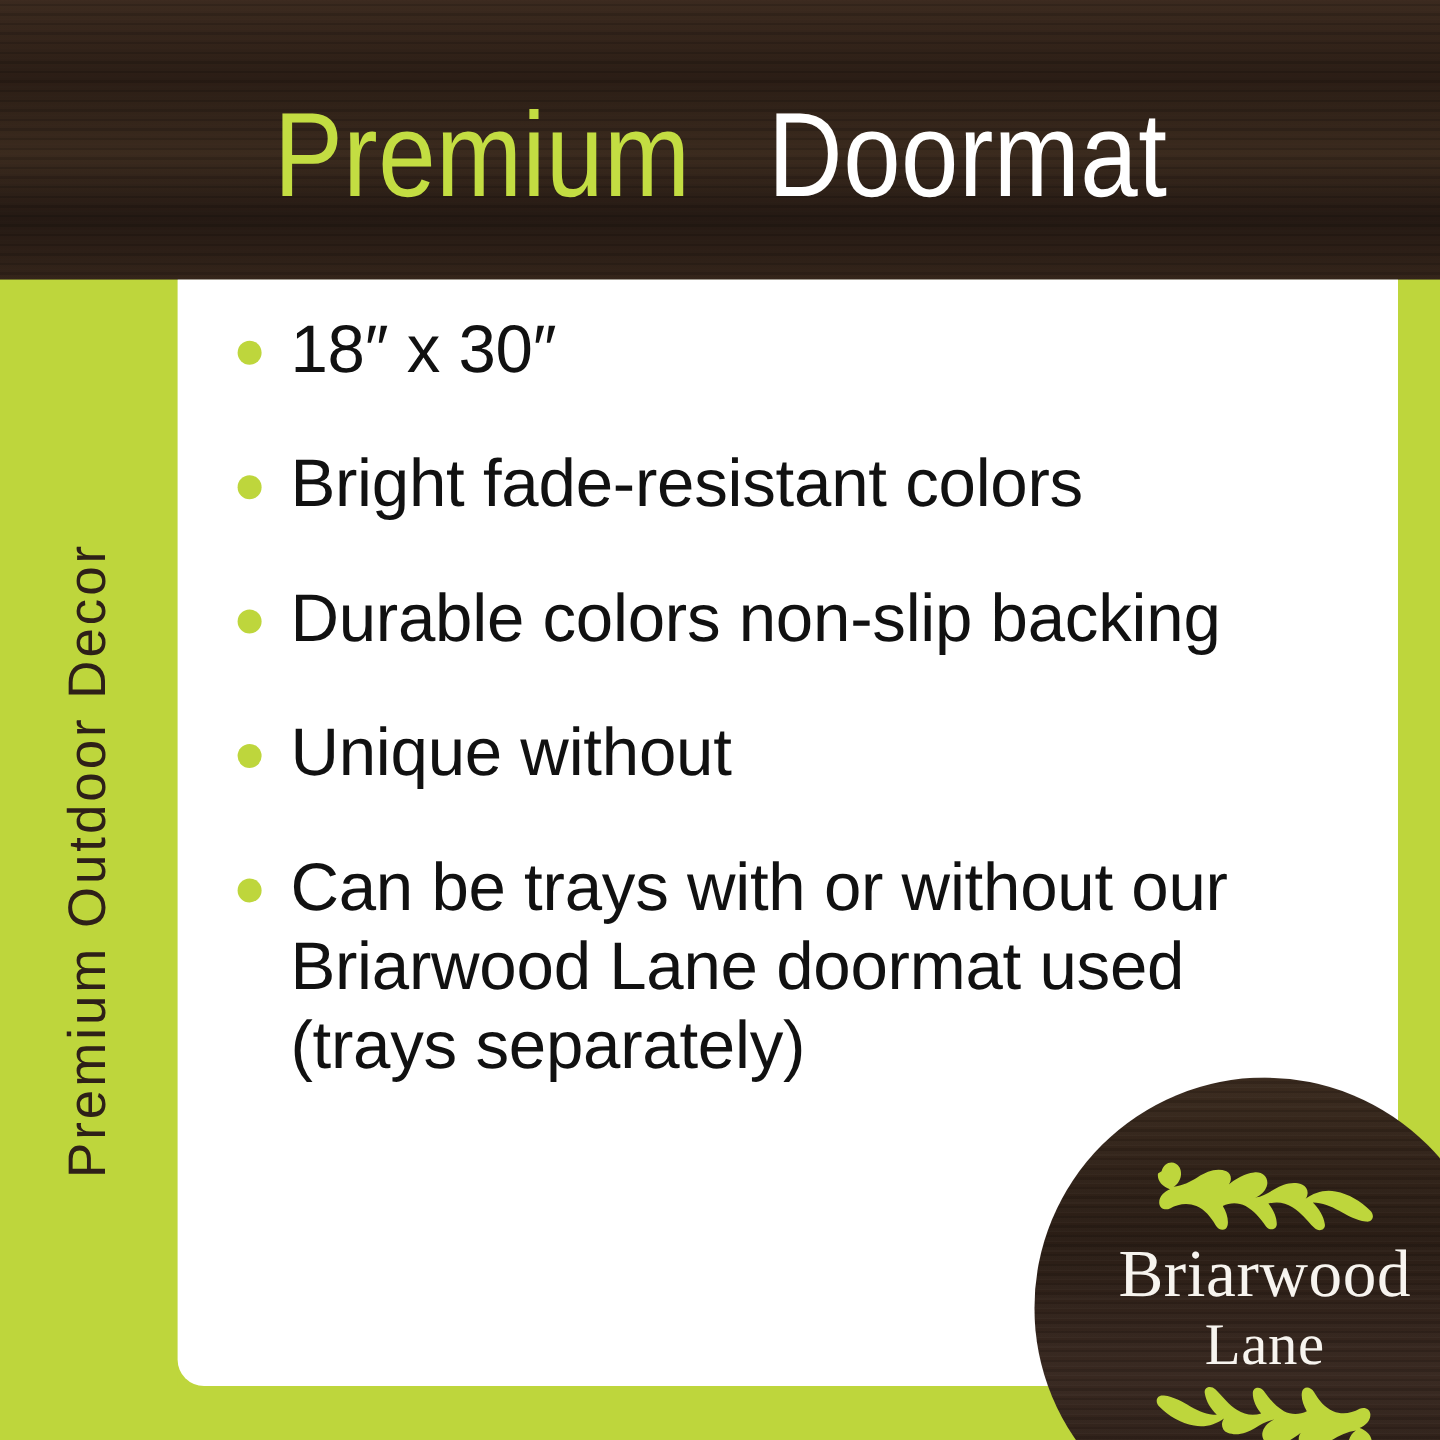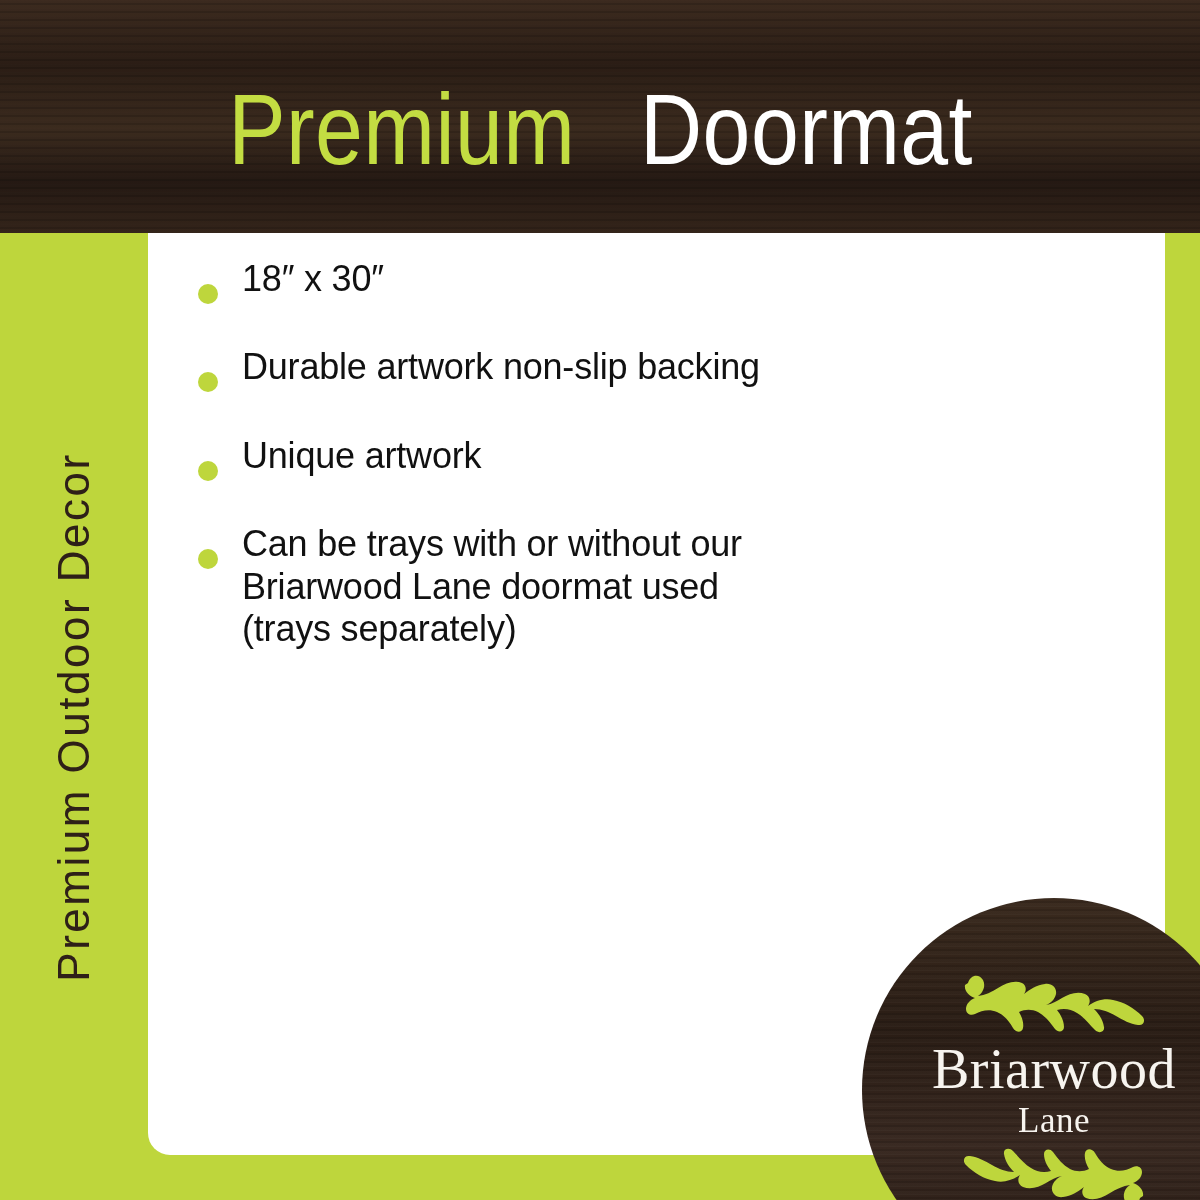--- a/index.html
+++ b/index.html
@@ -135,21 +135,21 @@
     width: 920px;
     padding: 0;
     margin: 0;
     list-style: none;
   }
   .feature-item {
     position: relative;
     padding-left: 70px;
     margin-bottom: 46px;
     color: #111111;
-    font-size: 36px;
+    font-size: 56px;
     font-weight: 400;
     font-stretch: condensed;
     line-height: 1.18;
     letter-spacing: -0.2px;
   }
   .feature-item:last-child { margin-bottom: 0; }
   .feature-bullet {
     position: absolute;
     left: 26px;
     top: 26px;
@@ -209,21 +209,21 @@
     line-height: 1.0;
     margin: 8px 0 10px 0;
   }
   .logo-line1 {
     display: block;
     font-size: 56px;
     letter-spacing: 0.5px;
   }
   .logo-line2 {
     display: block;
-    font-size: 35px;
+    font-size: 49px;
     letter-spacing: 0.5px;
     margin-top: 6px;
   }
 </style>
 </head>
 <body>
 
 <div id="canvas">
 
   <div class="header-band"></div>
@@ -244,32 +244,38 @@
 
   <ul class="feature-list">
 
     <li class="feature-item">
       <span class="feature-bullet"></span>
       <span class="feature-text">
         <span class="ln">18″ x 30″</span>
       </span>
     </li>
 
-
-    <li class="feature-item">
-      <span class="feature-bullet"></span>
-      <span class="feature-text">
-        <span class="ln">Durable artwork non-slip backing</span>
-      </span>
-    </li>
-
-    <li class="feature-item">
-      <span class="feature-bullet"></span>
-      <span class="feature-text">
-        <span class="ln">Unique artwork</span>
+    <li class="feature-item">
+      <span class="feature-bullet"></span>
+      <span class="feature-text">
+        <span class="ln">Bright fade-resistant colors</span>
+      </span>
+    </li>
+
+    <li class="feature-item">
+      <span class="feature-bullet"></span>
+      <span class="feature-text">
+        <span class="ln">Durable colors non-slip backing</span>
+      </span>
+    </li>
+
+    <li class="feature-item">
+      <span class="feature-bullet"></span>
+      <span class="feature-text">
+        <span class="ln">Unique without</span>
       </span>
     </li>
 
     <li class="feature-item">
       <span class="feature-bullet"></span>
       <span class="feature-text">
         <span class="ln">Can be trays with or without our</span>
         <span class="ln">Briarwood Lane doormat used</span>
         <span class="ln">(trays separately)</span>
       </span>

